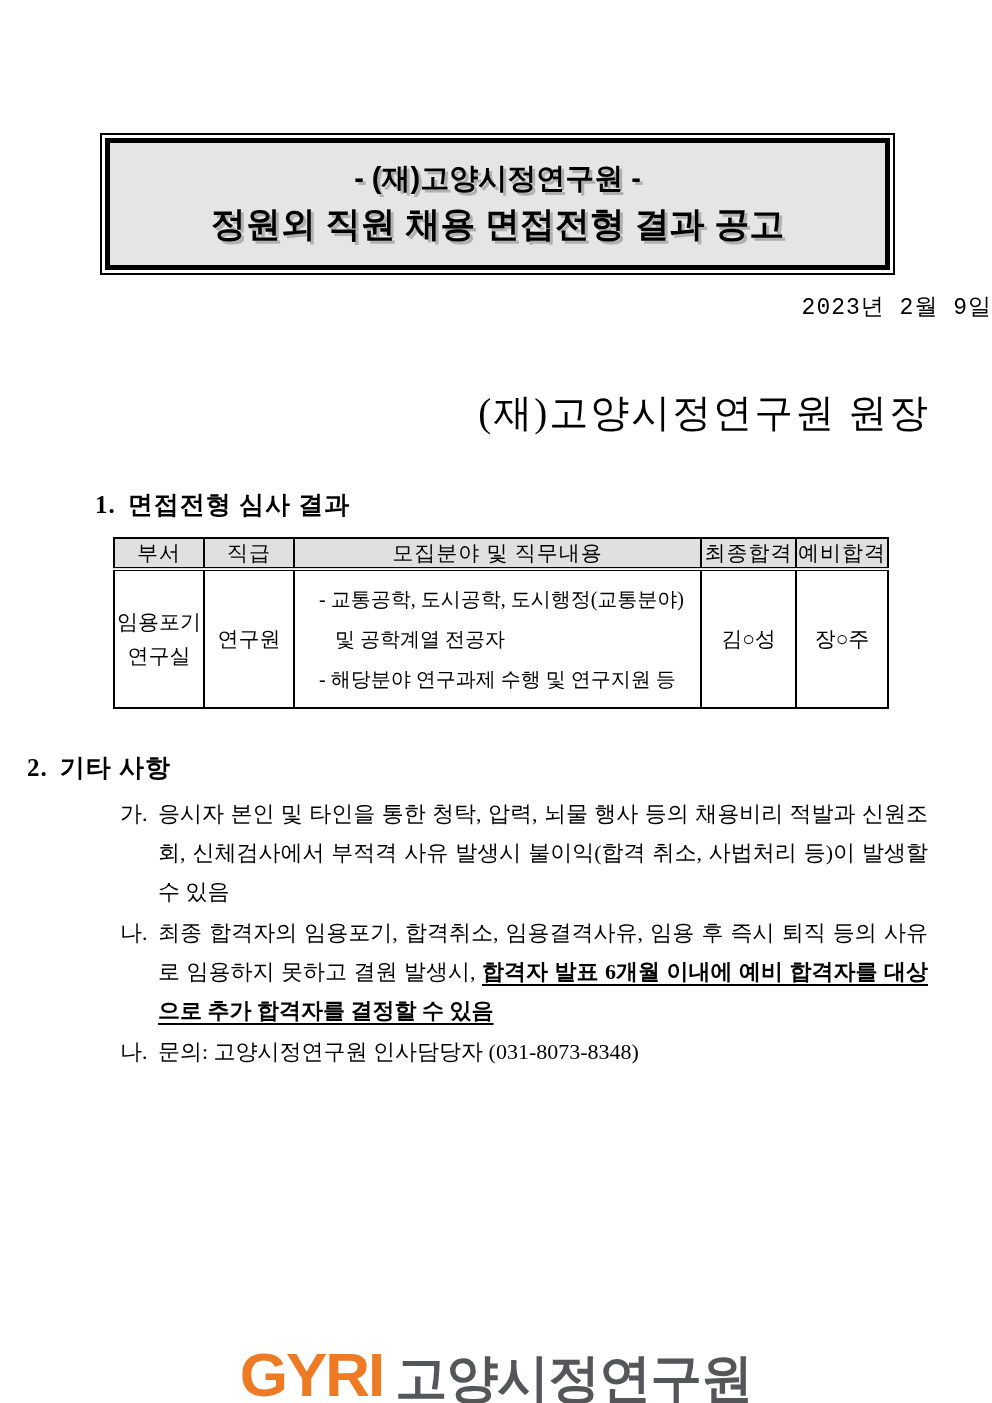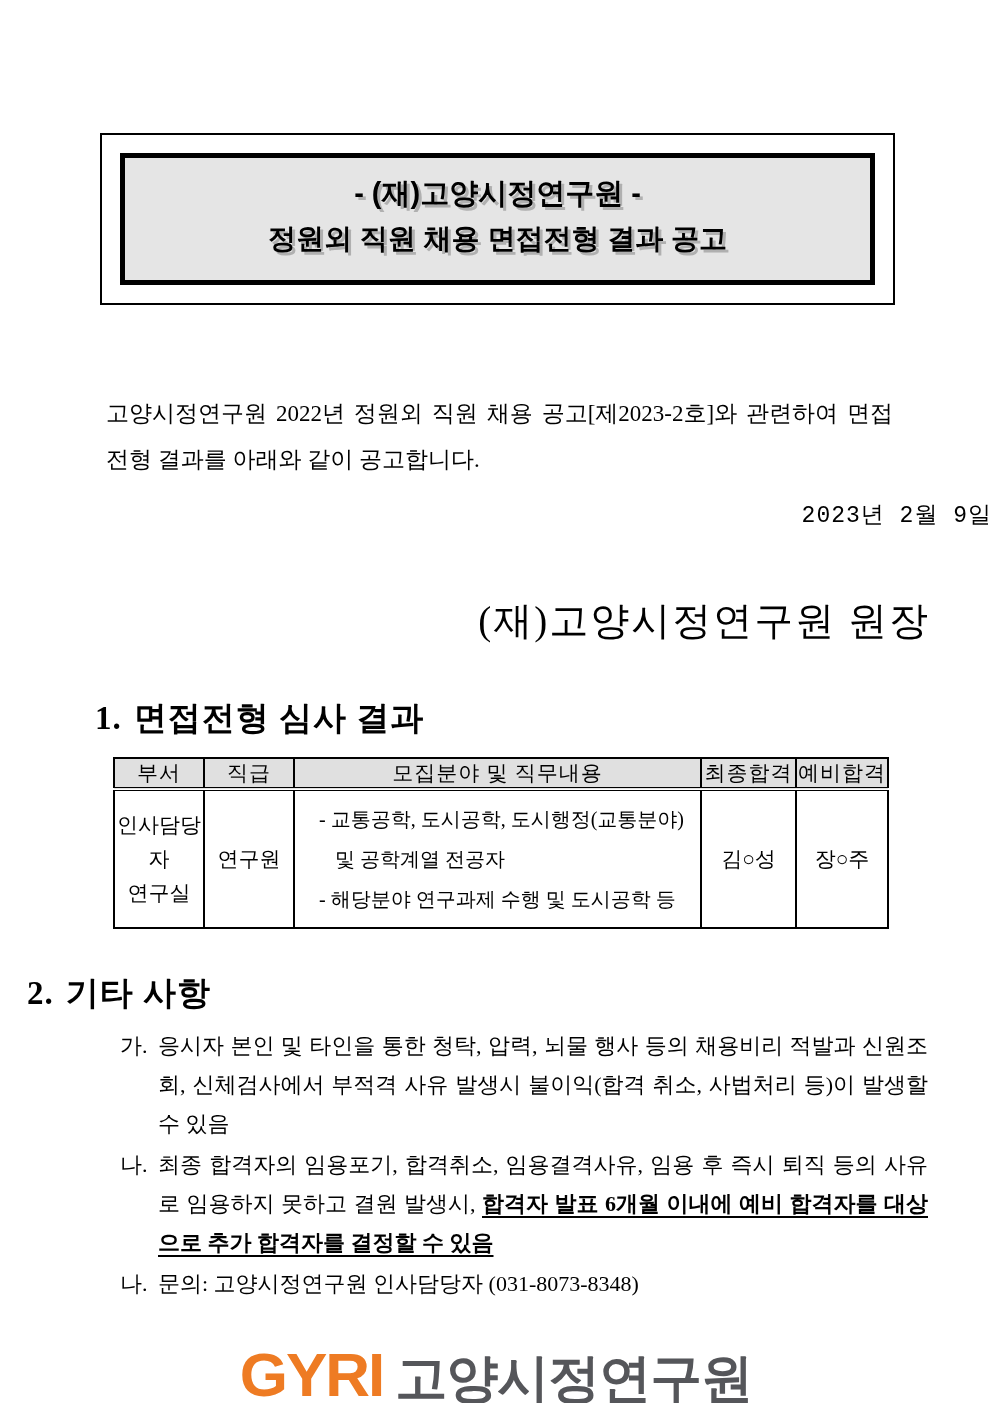--- a/index.html
+++ b/index.html
@@ -11,36 +11,36 @@
     position: relative;
     overflow: hidden;
   }
   .page { width: 992px; height: 1403px; position: relative; }
 
   
   .title-box {
     margin: 133px 97px 0 100px;
     border: 2px solid #000;
     background: #ffffff;
-    padding: 18px;
+    padding: 3px;
   }
   .title-box-inner {
     border: 5px solid #000;
     background: #e5e5e5;
     text-align: center;
     padding: 13px 6px 17px 6px;
   }
   .title-line {
     font-family: "Liberation Sans", sans-serif;
     font-weight: bold;
     color: #000;
     text-shadow: 3px 3px 0 #b0b0b0;
   }
   .title-line.l1 { font-size: 29px; line-height: 44px; }
-  .title-line.l2 { font-size: 28px; line-height: 48px; }
+  .title-line.l2 { font-size: 35px; line-height: 48px; }
 
   
   .intro {
     margin: 86px 99px 0 106px;
     font-size: 23px;
     line-height: 46px;
     text-align: justify;
   }
   .date-line {
     margin-top: 16px;
@@ -52,21 +52,21 @@
   .signature {
     margin: 64px 62px 0 0;
     text-align: right;
     font-size: 39px;
     letter-spacing: 2px;
   }
 
   
   .sec-heading {
     margin-left: 95px;
-    font-size: 33px;
+    font-size: 25px;
     font-weight: bold;
     letter-spacing: 1px;
   }
   .sec-heading .num { display: inline-block; margin-right: 12px; }
   #sec1-heading { margin-top: 48px; }
   #sec2-heading { margin-top: 42px; margin-left: 27px; }
 
   
   table.result {
     margin: 16px 0 0 113px;
@@ -155,21 +155,20 @@
 
 <div class="page">
 
   <div class="title-box">
     <div class="title-box-inner">
       <div class="title-line l1">- (재)고양시정연구원 -</div>
       <div class="title-line l2">정원외 직원 채용 면접전형 결과 공고</div>
     </div>
   </div>
 
-  <p class="intro">고양시정연구원 2022년 정원외 직원 채용 공고[제2023-2호]와 관련하여 면접전형 결과를 아래와 같이 공고합니다.</p>
 
   <div class="date-line">2023년 2월 9일</div>
 
   <div class="signature">(재)고양시정연구원 원장</div>
 
   <div class="sec-heading" id="sec1-heading">
     <span class="num">1.</span><span>면접전형 심사 결과</span>
   </div>
 
   <table class="result">
@@ -185,27 +184,27 @@
         <th>부서</th>
         <th>직급</th>
         <th>모집분야 및 직무내용</th>
         <th>최종합격</th>
         <th>예비합격</th>
       </tr>
     </thead>
     <tbody>
       <tr>
         <td>
-          <div>인사담당자</div>
+          <div>임용포기</div>
           <div>연구실</div>
         </td>
         <td>연구원</td>
         <td class="duties">
           <div class="duty-line">- 교통공학, 도시공학, 도시행정(교통분야) 및 공학계열 전공자</div>
-          <div class="duty-line">- 해당분야 연구과제 수행 및 도시공학 등</div>
+          <div class="duty-line">- 해당분야 연구과제 수행 및 연구지원 등</div>
         </td>
         <td>김○성</td>
         <td>장○주</td>
       </tr>
     </tbody>
   </table>
 
   <div class="sec-heading" id="sec2-heading">
     <span class="num">2.</span><span>기타 사항</span>
   </div>

